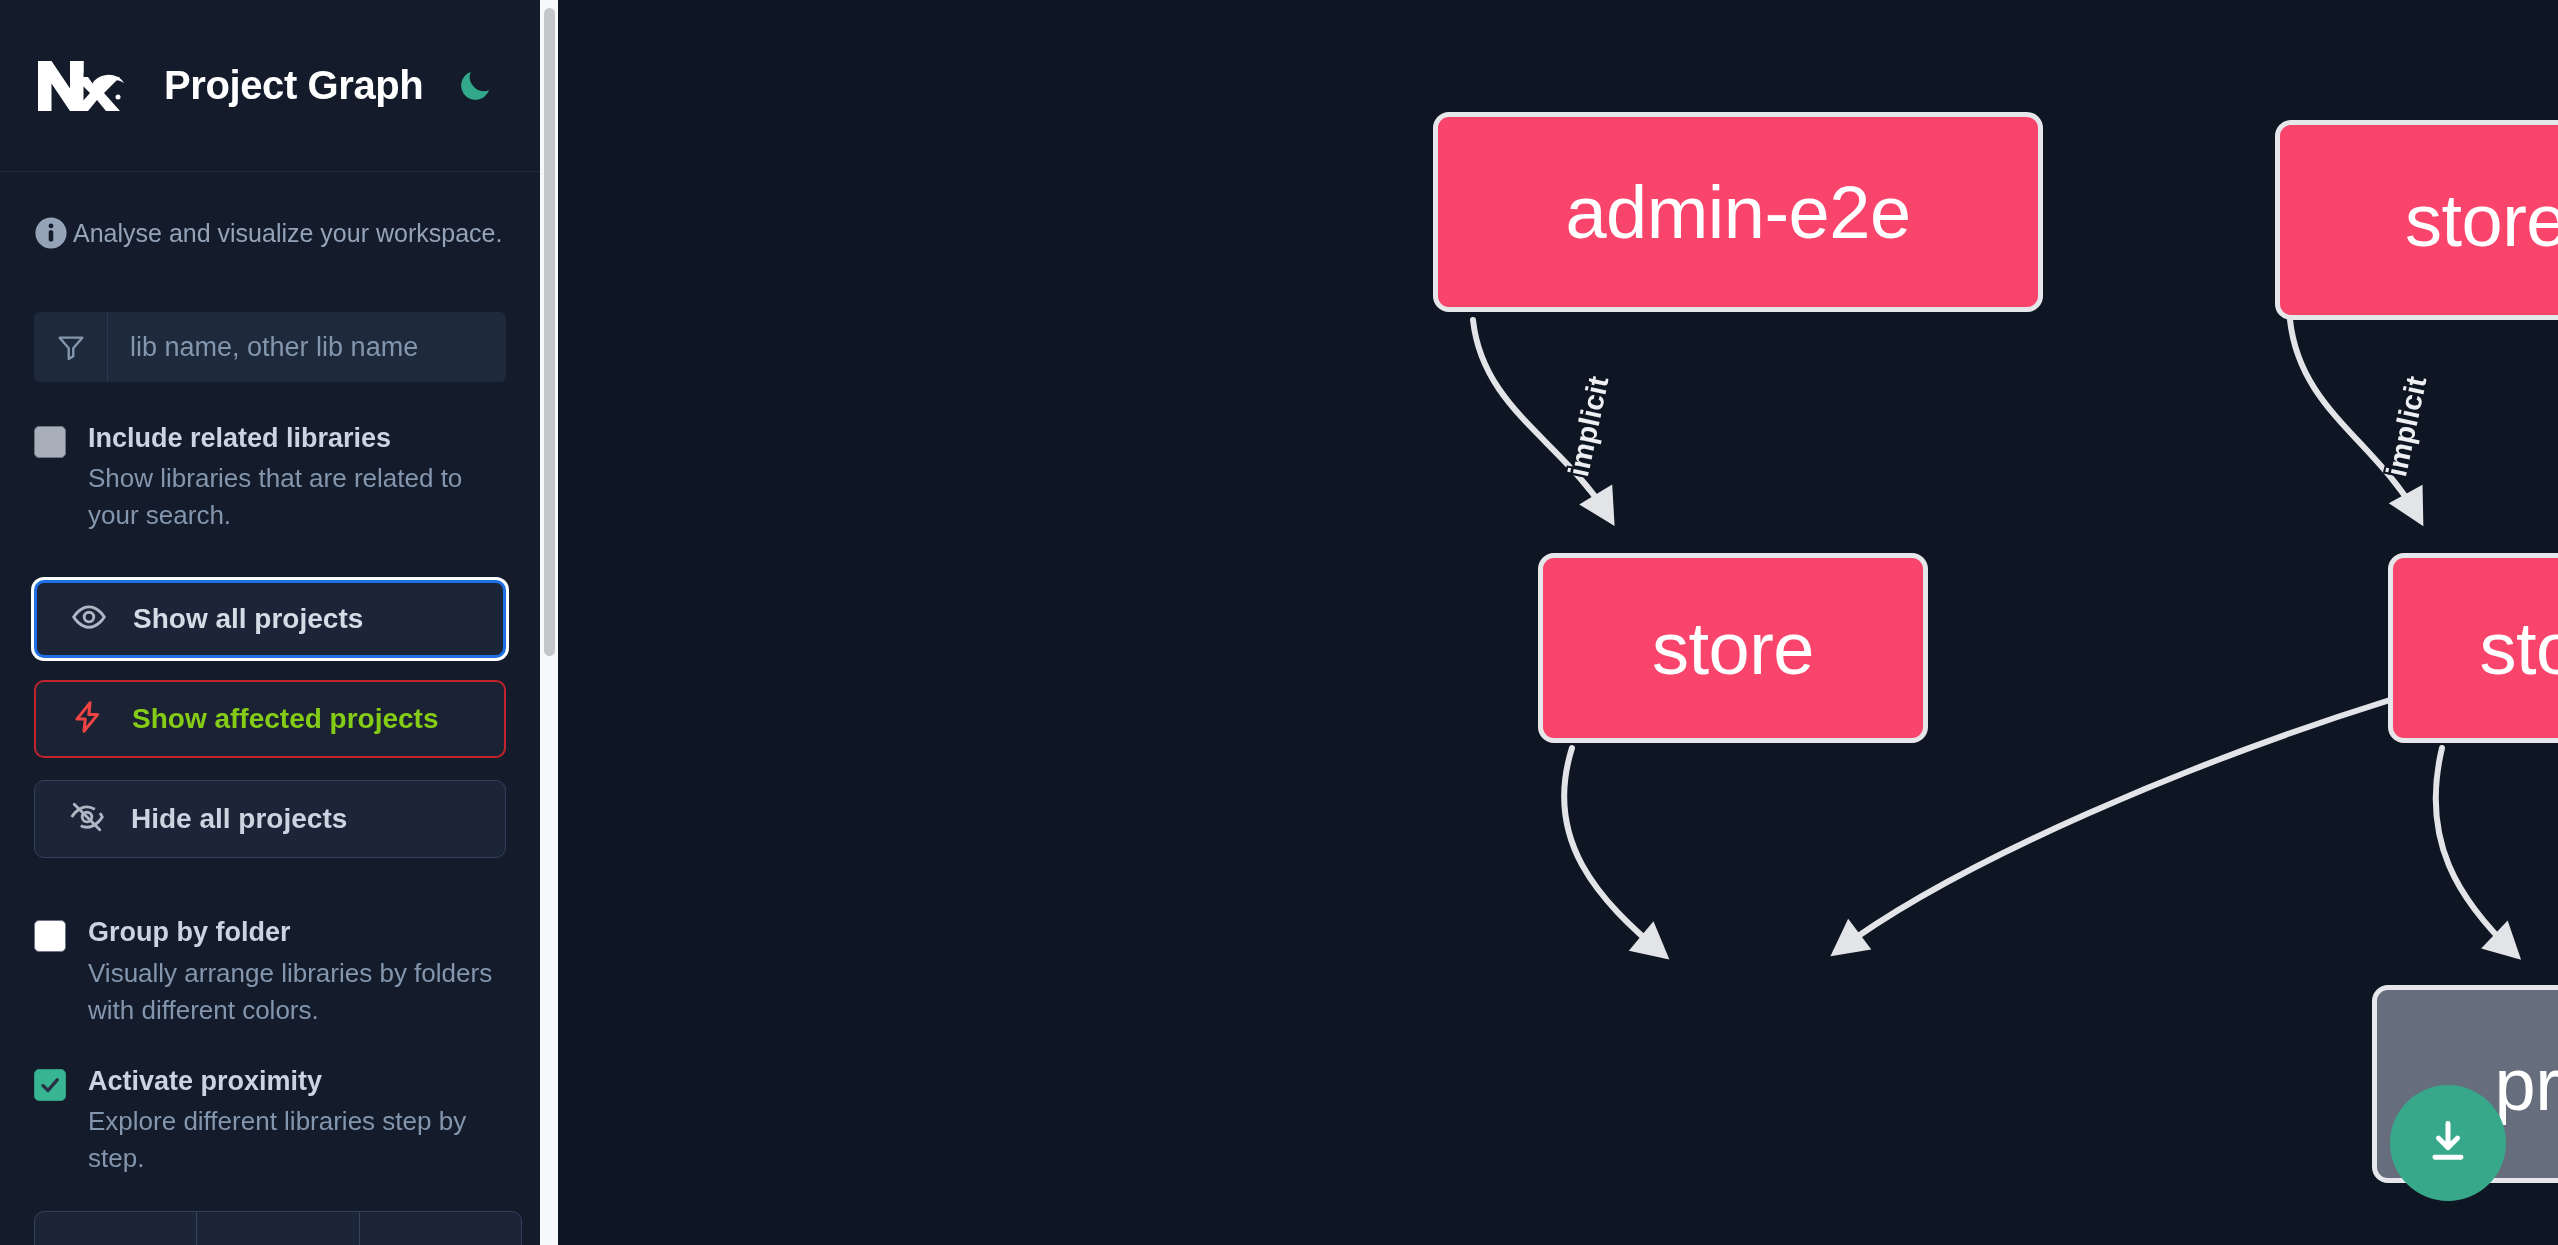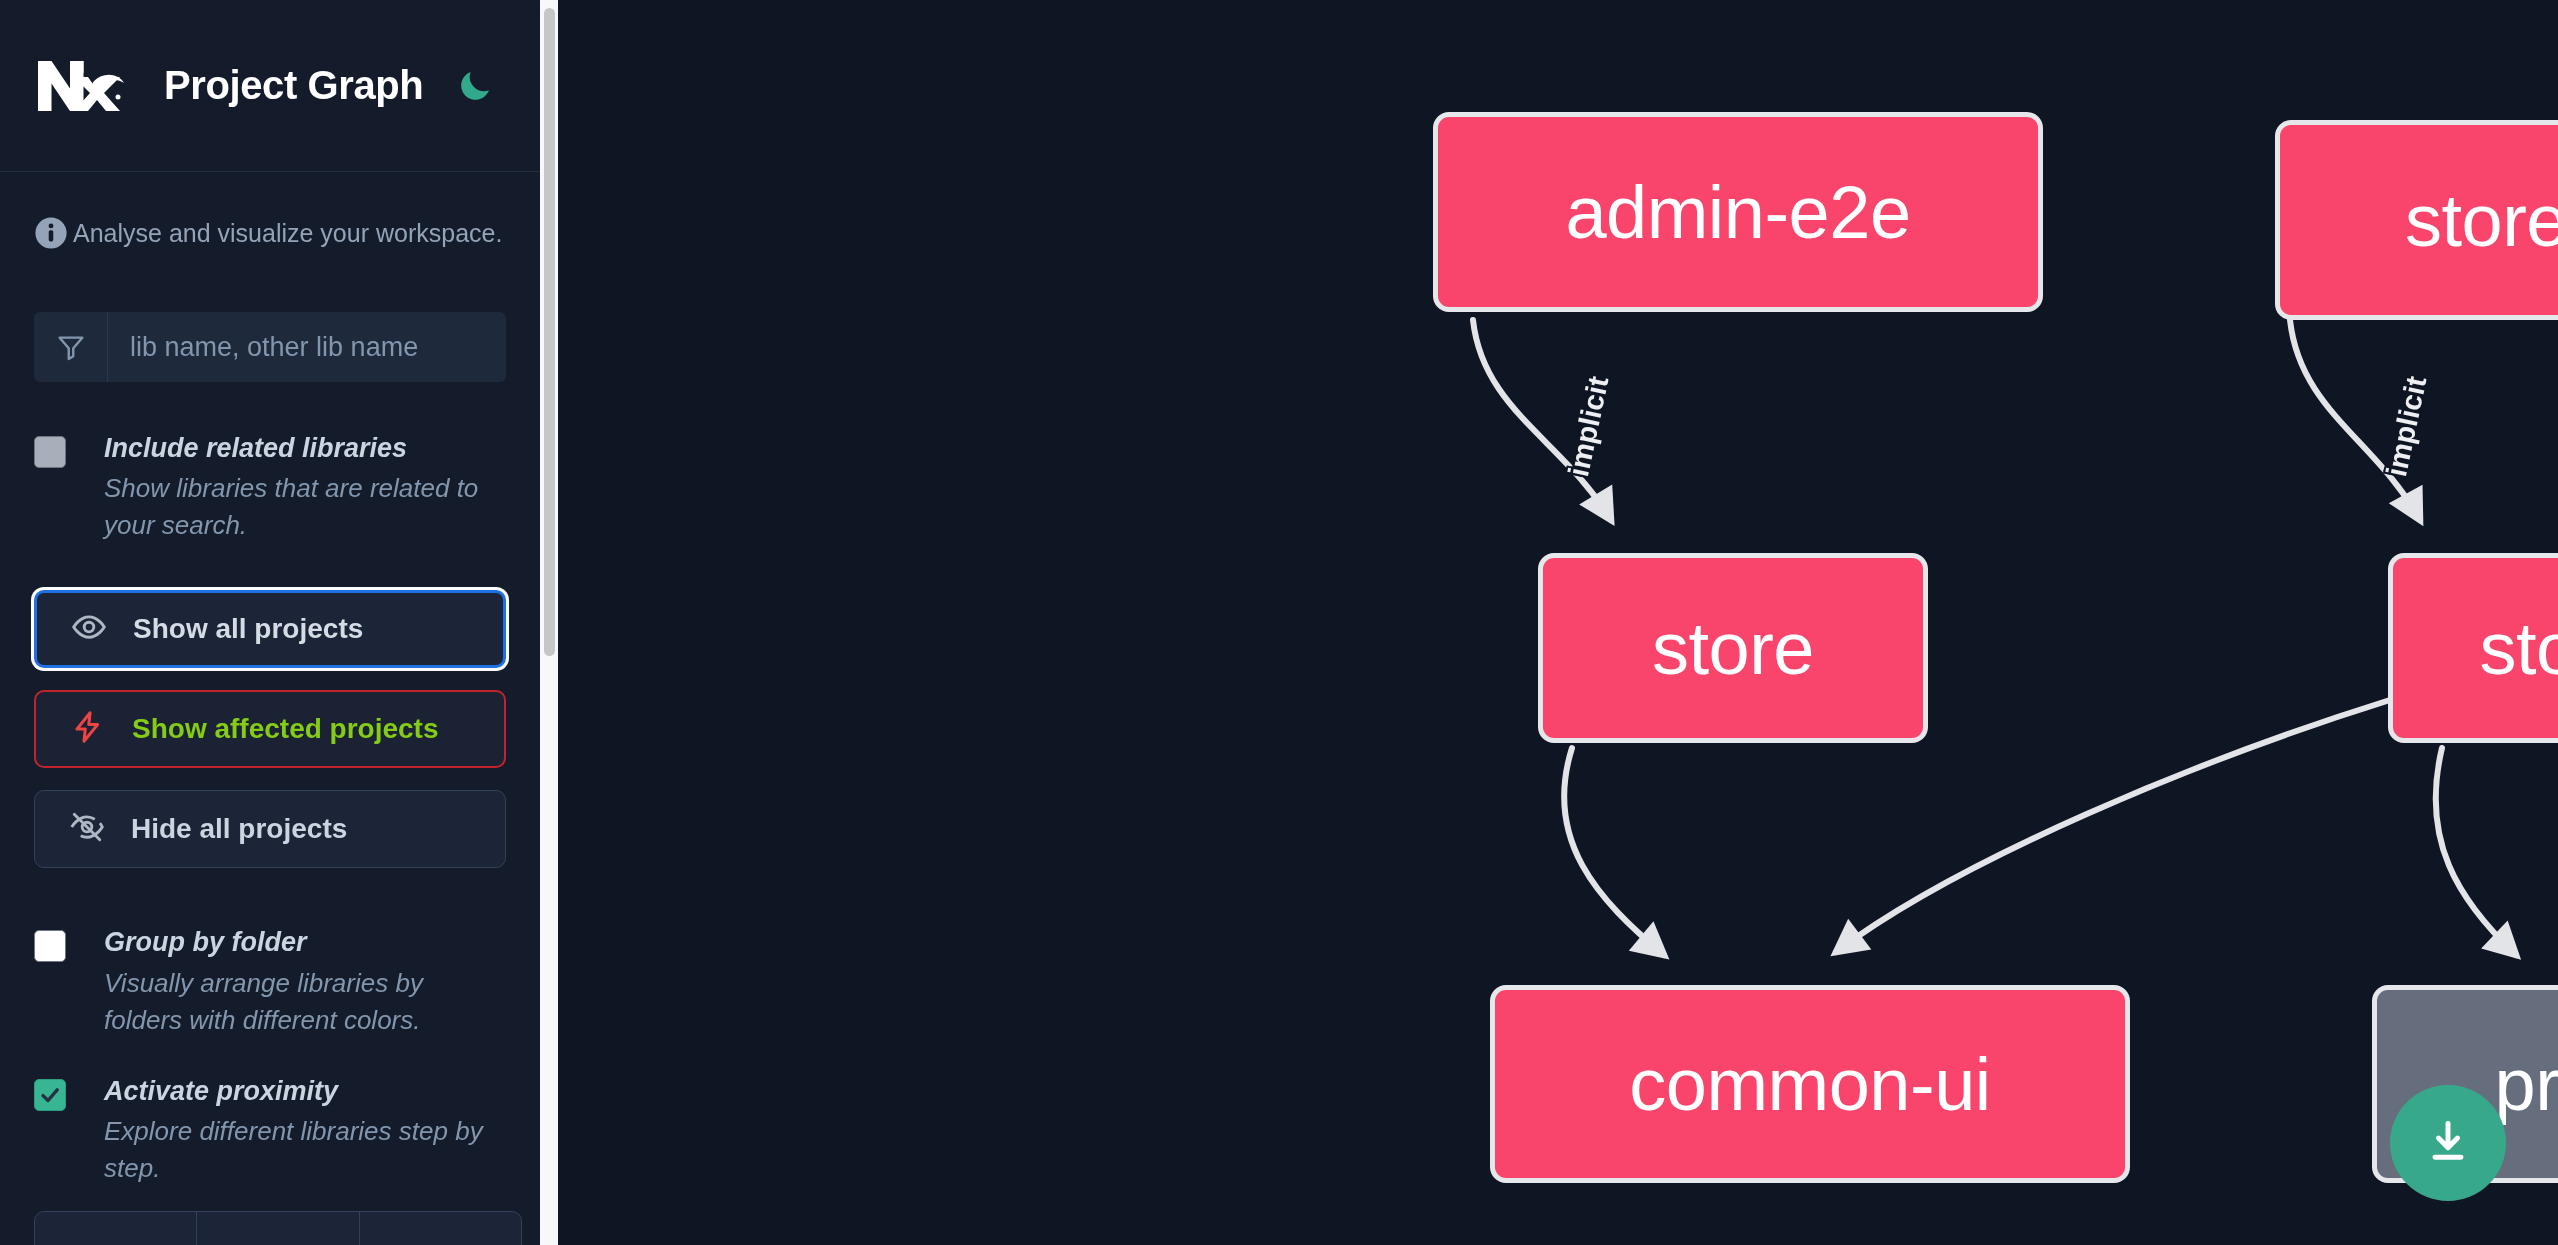--- a/index.html
+++ b/index.html
@@ -70,21 +70,21 @@
     flex: 1;
     background: transparent;
     border: 0; outline: none;
     font-family: "Liberation Sans", sans-serif;
     font-size: 27px;
     color: #CBD5E1;
     padding: 0 22px;
   }
   .search-input::placeholder { color: #8396AE; }
 
-  .check-group { margin: 48px 34px 0 34px; display: flex; gap: 38px; font-style: italic; }
+  .check-group { margin: 38px 34px 0 34px; display: flex; gap: 22px; }
   .chk {
     flex: 0 0 32px;
     width: 32px; height: 32px;
     border-radius: 5px;
     margin-top: 6px;
     display: flex; align-items: center; justify-content: center;
   }
   .chk.unchecked-gray { background: #A8AFBA; border: 1px solid #6E7685; }
   .chk.unchecked-white { background: #FFFFFF; border: 1px solid #6E7685; }
   .chk.checked-green { background: #38B593; border: 1px solid #2E9C7F; }
@@ -339,23 +339,20 @@
     </div>
     <div class="node red" style="left:1717px;top:120px;width:568px;height:200px;">
       <span>store-e2e</span>
     </div>
     <div class="node red" style="left:980px;top:553px;width:390px;height:190px;">
       <span>store</span>
     </div>
     <div class="node red" style="left:1830px;top:553px;width:345px;height:190px;">
       <span>store</span>
     </div>
-    <div class="node red" style="left:932px;top:985px;width:640px;height:198px;">
-      <span>common-ui</span>
-    </div>
     <div class="node gray" style="left:1814px;top:985px;width:525px;height:198px;">
       <span>products</span>
     </div>
 
     <span class="edge-label" style="left:980px;top:410px;transform:rotate(-78deg);">implicit</span>
     <span class="edge-label" style="left:1798px;top:410px;transform:rotate(-78deg);">implicit</span>
 
     <button class="dl-btn">
       <span>
         <svg viewBox="0 0 24 24" aria-hidden="true">

